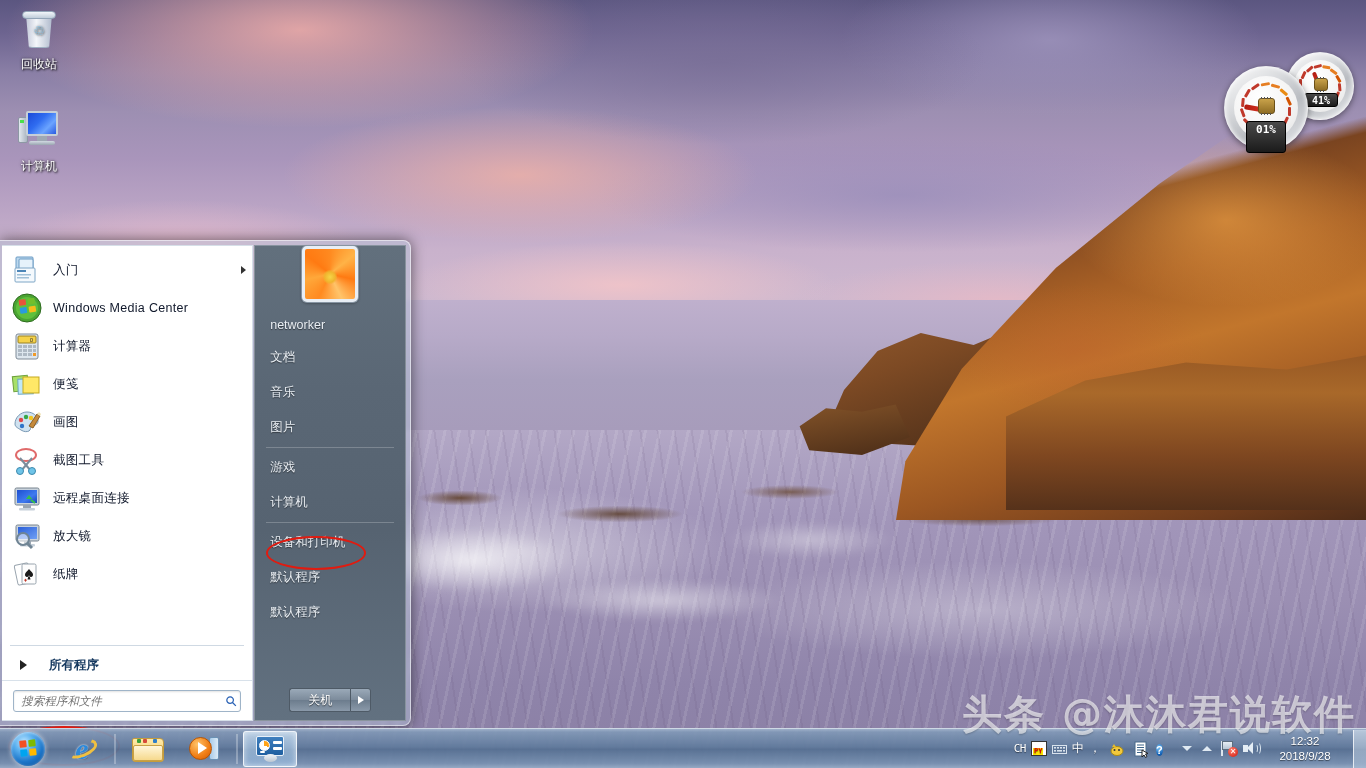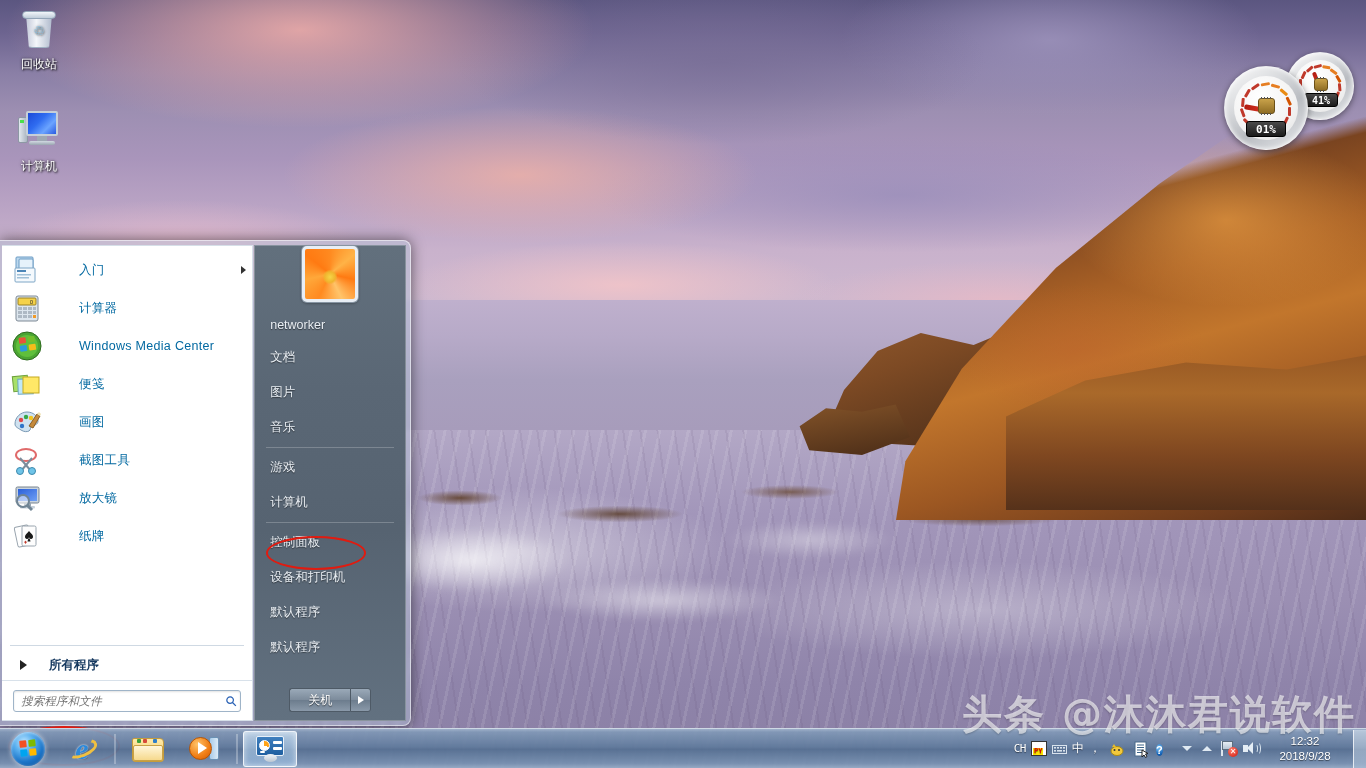--- a/index.html
+++ b/index.html
@@ -186,21 +186,21 @@
   }
   .sm-left {
     width: 252px; background: #fff; border-radius: 0 0 0 0;
     border: 1px solid #d6dfe8; border-left: none;
     display: flex; flex-direction: column;
     position: relative;
   }
   .sm-progs { flex: 1; padding-top: 5px; }
   .sm-item {
     display: flex; align-items: center; height: 38px; padding: 0 6px 0 9px;
-    font-size: 12px; color: #0369a1; cursor: default; position: relative; gap: 26px;
+    font-size: 12px; color: #0f172a; cursor: default; position: relative;
   }
   .sm-ico { width: 32px; height: 32px; margin-right: 10px; position: relative; flex: 0 0 32px; }
   .sm-label { flex: 1; font-size: 12.5px; letter-spacing: .3px; }
   .sm-arrow {
     width: 0; height: 0; border-left: 5px solid #333;
     border-top: 4px solid transparent; border-bottom: 4px solid transparent;
   }
   .sm-divider { height: 1px; background: #cfd9e3; margin: 4px 8px; }
   .sm-allprogs {
     display: flex; align-items: center; height: 30px; padding: 0 9px;
@@ -516,41 +516,57 @@
         <i class="tick" style="height:9px;background:#e67e22;transform:rotate(285deg) translate(22px,-1px);"></i>
         <i class="tick" style="height:9px;background:#e98b12;transform:rotate(310deg) translate(22px,-1px);"></i>
         <i class="tick" style="height:9px;background:#d35400;transform:rotate(335deg) translate(22px,-1px);"></i>
         <i class="tick" style="height:9px;background:#c0392b;transform:rotate(0deg) translate(22px,-1px);"></i>
         <i class="tick" style="height:9px;background:#c0392b;transform:rotate(25deg) translate(22px,-1px);"></i>
         <i class="tick" style="height:9px;background:#c0392b;transform:rotate(50deg) translate(22px,-1px);"></i>
       </div>
       <i class="gauge-needle" style="width:22px;height:5px;transform:rotate(190deg);"></i>
       <span class="gauge-chip" style="left:24px; top:22px; width:17px; height:16px;"></span>
     </div>
-    <span class="gauge-pct" style="left:21px; top:54px; width:40px; height:16px; font-size:11px; line-height:15px;">01%</span>
+    <span class="gauge-pct" style="left:21px; top:54px; width:40px; height:32px; font-size:11px; line-height:15px;">01%</span>
   </div>
 
   <div id="start-menu">
 
     <div class="sm-left">
       <div class="sm-progs">
 
         <div class="sm-item">
           <span class="sm-ico">
             <svg width="32" height="32" viewBox="0 0 32 32">
               <rect x="5" y="3" width="17" height="20" rx="1" fill="#bcd8ee" stroke="#6b9bc4"></rect>
               <rect x="8" y="5" width="14" height="18" rx="1" fill="#e6f2fb" stroke="#6b9bc4"></rect>
               <rect x="4" y="14" width="20" height="14" rx="1" fill="#f4f9fd" stroke="#7fa6c6"></rect>
               <rect x="6" y="16" width="9" height="2" fill="#4c86b8"></rect>
               <rect x="6" y="20" width="14" height="1.5" fill="#9fc0d8"></rect>
               <rect x="6" y="23" width="12" height="1.5" fill="#9fc0d8"></rect>
             </svg>
           </span>
           <span class="sm-label">入门</span>
           <span class="sm-arrow"></span>
+        </div>
+
+        <div class="sm-item">
+          <span class="sm-ico">
+            <svg width="32" height="32" viewBox="0 0 32 32">
+              <circle cx="16" cy="16" r="14" fill="#4aa432" stroke="#2e6b1f"></circle>
+              <circle cx="16" cy="16" r="11" fill="#5fbf3c"></circle>
+              <g transform="translate(7.5,8) rotate(-8)">
+                <rect x="0" y="0" width="7" height="6" rx="1" fill="#e8533a"></rect>
+                <rect x="9" y="0" width="7" height="6" rx="1" fill="#73bf2c"></rect>
+                <rect x="0" y="8" width="7" height="6" rx="1" fill="#2a9bdc"></rect>
+                <rect x="9" y="8" width="7" height="6" rx="1" fill="#f5bd1b"></rect>
+              </g>
+            </svg>
+          </span>
+          <span class="sm-label">Windows Media Center</span>
         </div>
 
         <div class="sm-item">
           <span class="sm-ico">
             <svg width="32" height="32" viewBox="0 0 32 32">
               <rect x="5" y="4" width="22" height="25" rx="2" fill="#dde6ee" stroke="#7e8a96"></rect>
               <rect x="7" y="6" width="18" height="7" rx="1" fill="#f5d24a" stroke="#9a8224"></rect>
               <text x="22" y="12" font-size="6" fill="#333" text-anchor="end">0</text>
               <g fill="#aeb9c4">
                 <rect x="7" y="15" width="4" height="3"></rect>
@@ -567,36 +583,20 @@
               </g>
               <rect x="22" y="23" width="3" height="3" fill="#f09a28"></rect>
             </svg>
           </span>
           <span class="sm-label">计算器</span>
         </div>
 
         <div class="sm-item">
           <span class="sm-ico">
             <svg width="32" height="32" viewBox="0 0 32 32">
-              <circle cx="16" cy="16" r="14" fill="#4aa432" stroke="#2e6b1f"></circle>
-              <circle cx="16" cy="16" r="11" fill="#5fbf3c"></circle>
-              <g transform="translate(7.5,8) rotate(-8)">
-                <rect x="0" y="0" width="7" height="6" rx="1" fill="#e8533a"></rect>
-                <rect x="9" y="0" width="7" height="6" rx="1" fill="#73bf2c"></rect>
-                <rect x="0" y="8" width="7" height="6" rx="1" fill="#2a9bdc"></rect>
-                <rect x="9" y="8" width="7" height="6" rx="1" fill="#f5bd1b"></rect>
-              </g>
-            </svg>
-          </span>
-          <span class="sm-label">Windows Media Center</span>
-        </div>
-
-        <div class="sm-item">
-          <span class="sm-ico">
-            <svg width="32" height="32" viewBox="0 0 32 32">
               <rect x="2" y="8" width="15" height="15" fill="#a8e06a" stroke="#6da03a" transform="rotate(-6 9 15)"></rect>
               <rect x="7" y="11" width="15" height="15" fill="#bfe8f7" stroke="#6ba8c4" transform="rotate(-2 14 18)"></rect>
               <rect x="12" y="9" width="16" height="16" fill="#ffe867" stroke="#c5aa20"></rect>
             </svg>
           </span>
           <span class="sm-label">便笺</span>
         </div>
 
         <div class="sm-item">
           <span class="sm-ico">
@@ -619,20 +619,40 @@
               <ellipse cx="15" cy="11" rx="10" ry="6" fill="none" stroke="#e06a6a" stroke-width="2"></ellipse>
               <line x1="9" y1="14" x2="20" y2="27" stroke="#7b8d9c" stroke-width="2"></line>
               <line x1="21" y1="14" x2="10" y2="27" stroke="#7b8d9c" stroke-width="2"></line>
               <circle cx="9" cy="27" r="3.5" fill="#6fc4e8" stroke="#3e89ad"></circle>
               <circle cx="21" cy="27" r="3.5" fill="#6fc4e8" stroke="#3e89ad"></circle>
             </svg>
           </span>
           <span class="sm-label">截图工具</span>
         </div>
 
+        <div class="sm-item">
+          <span class="sm-ico">
+            <svg width="32" height="32" viewBox="0 0 32 32">
+              <rect x="4" y="6" width="24" height="17" rx="1.5" fill="#c9d3dd" stroke="#78848f"></rect>
+              <rect x="6" y="8" width="20" height="13" fill="url(#rdg)"></rect>
+              <defs>
+                  <linearGradient id="rdg" x1="0" y1="0" x2="1" y2="1">
+                <stop offset="0" stop-color="#1d4fd0"></stop>
+                    <stop offset="0.6" stop-color="#3f7bf0"></stop>
+                <stop offset="1" stop-color="#1a44b8"></stop>
+                  </linearGradient>
+                </defs>
+              <rect x="12" y="23" width="8" height="3" fill="#9aa6b2"></rect>
+              <rect x="8" y="26" width="16" height="2.5" rx="1" fill="#c6d0da"></rect>
+              <path d="M15 17l3-4 3 4z" fill="#35c04a"></path>
+              <path d="M20 18l4 3" stroke="#35c04a" stroke-width="2"></path>
+            </svg>
+          </span>
+          <span class="sm-label">远程桌面连接</span>
+        </div>
 
         <div class="sm-item">
           <span class="sm-ico">
             <svg width="32" height="32" viewBox="0 0 32 32">
               <rect x="5" y="5" width="23" height="16" rx="1.5" fill="#c9d3dd" stroke="#78848f"></rect>
               <rect x="7" y="7" width="19" height="12" fill="url(#mgg)"></rect>
               <defs>
                   <linearGradient id="mgg" x1="0" y1="0" x2="1" y2="1">
                 <stop offset="0" stop-color="#2a5fd8"></stop>
                     <stop offset="1" stop-color="#6fa0f5"></stop>
@@ -679,36 +699,33 @@
 
     <div class="sm-right">
       <div class="user-pic"></div>
       <div class="sm-r-item" style="height:30px;">
         <span>networker</span>
       </div>
       <div class="sm-r-item">
         <span>文档</span>
       </div>
       <div class="sm-r-item">
+        <span>音乐</span>
+      </div>
+      <div class="sm-r-item">
         <span>图片</span>
-      </div>
-      <div class="sm-r-item">
-        <span>音乐</span>
       </div>
       <div class="sm-r-div"></div>
       <div class="sm-r-item">
         <span>游戏</span>
       </div>
       <div class="sm-r-item">
         <span>计算机</span>
       </div>
       <div class="sm-r-div"></div>
-      <div class="sm-r-item">
-        <span>控制面板</span>
-      </div>
       <div class="sm-r-item">
         <span>设备和打印机</span>
       </div>
       <div class="sm-r-item">
         <span>默认程序</span>
       </div>
       <div class="sm-r-item">
         <span>默认程序</span>
       </div>
 

